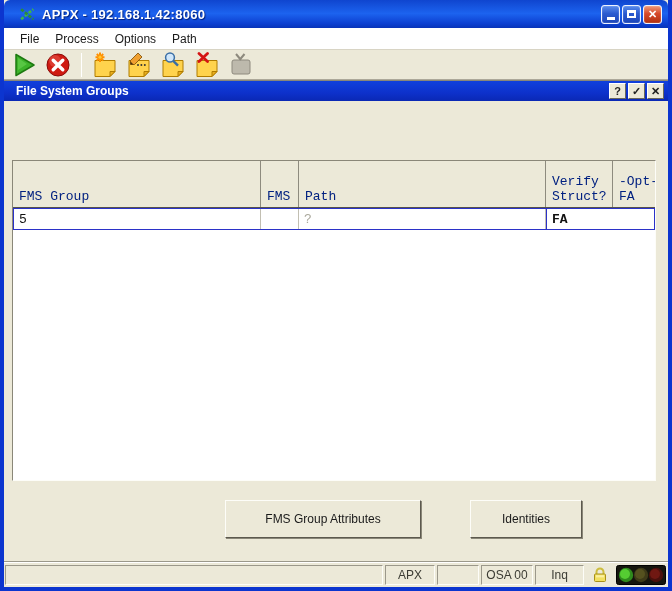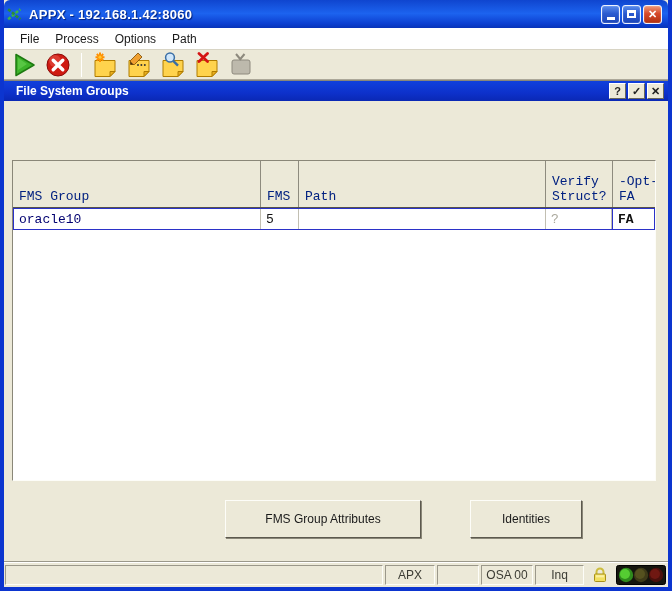--- a/index.html
+++ b/index.html
@@ -9,21 +9,21 @@
   .window {
     width:672px; height:591px;
     border-left:4px solid #0c35cf; border-right:4px solid #0c35cf; border-bottom:4px solid #0c35cf;
     display:flex; flex-direction:column; background:#ece9d8;
   }
 
   
   .titlebar {
     height:28px; flex:0 0 28px;
     background:linear-gradient(180deg,#0f45cf 0%,#1c63ef 48%,#0c3fd0 85%,#0834b8 100%);
-    display:flex; align-items:center; padding:0 4px 0 2px;
+    display:flex; align-items:center; padding:0 4px 0 15px;
     border-radius:6px 6px 0 0;
     justify-content:flex-end;
   }
   .app-icon { width:17px; height:17px; flex:0 0 17px; }
   .window-title {
     color:#fff; font-weight:bold; font-size:13px; margin-left:6px;
     text-shadow:1px 1px 1px #00207a; letter-spacing:0.3px; flex:1 1 auto;
     white-space:nowrap; overflow:hidden;
   }
   .tb-btns { display:flex; gap:2px; margin-right:2px; }
@@ -241,21 +241,20 @@
         <div class="th">
           <span>Verify</span>
           <span>Struct?</span>
         </div>
         <div class="th">
           <span>-Opt-</span>
           <span>FA</span>
         </div>
       </div>
       <div class="grid-row trow">
-        <div class="td c-group">oracle10</div>
         <div class="td">5</div>
         <div class="td"></div>
         <div class="td c-verify">?</div>
         <div class="td c-fa">FA</div>
       </div>
     </div>
 
     <div class="action-btn btn-attr">FMS Group Attributes</div>
     <div class="action-btn btn-ident">Identities</div>
   </div>

